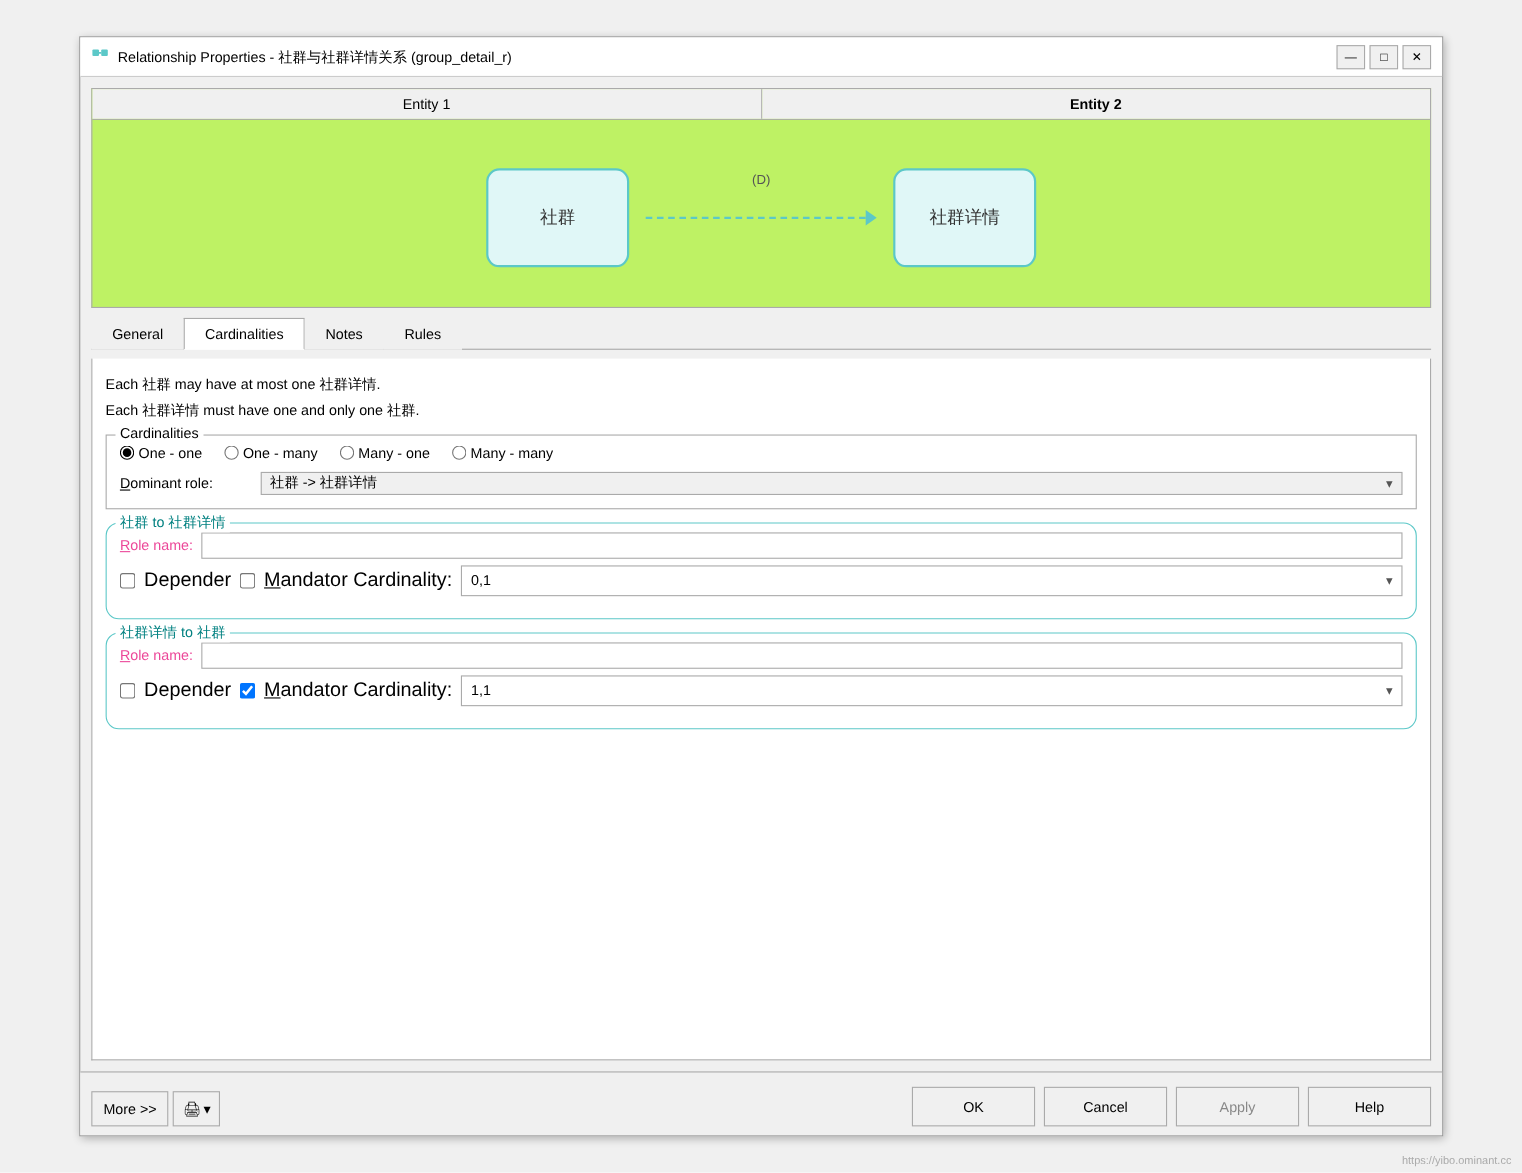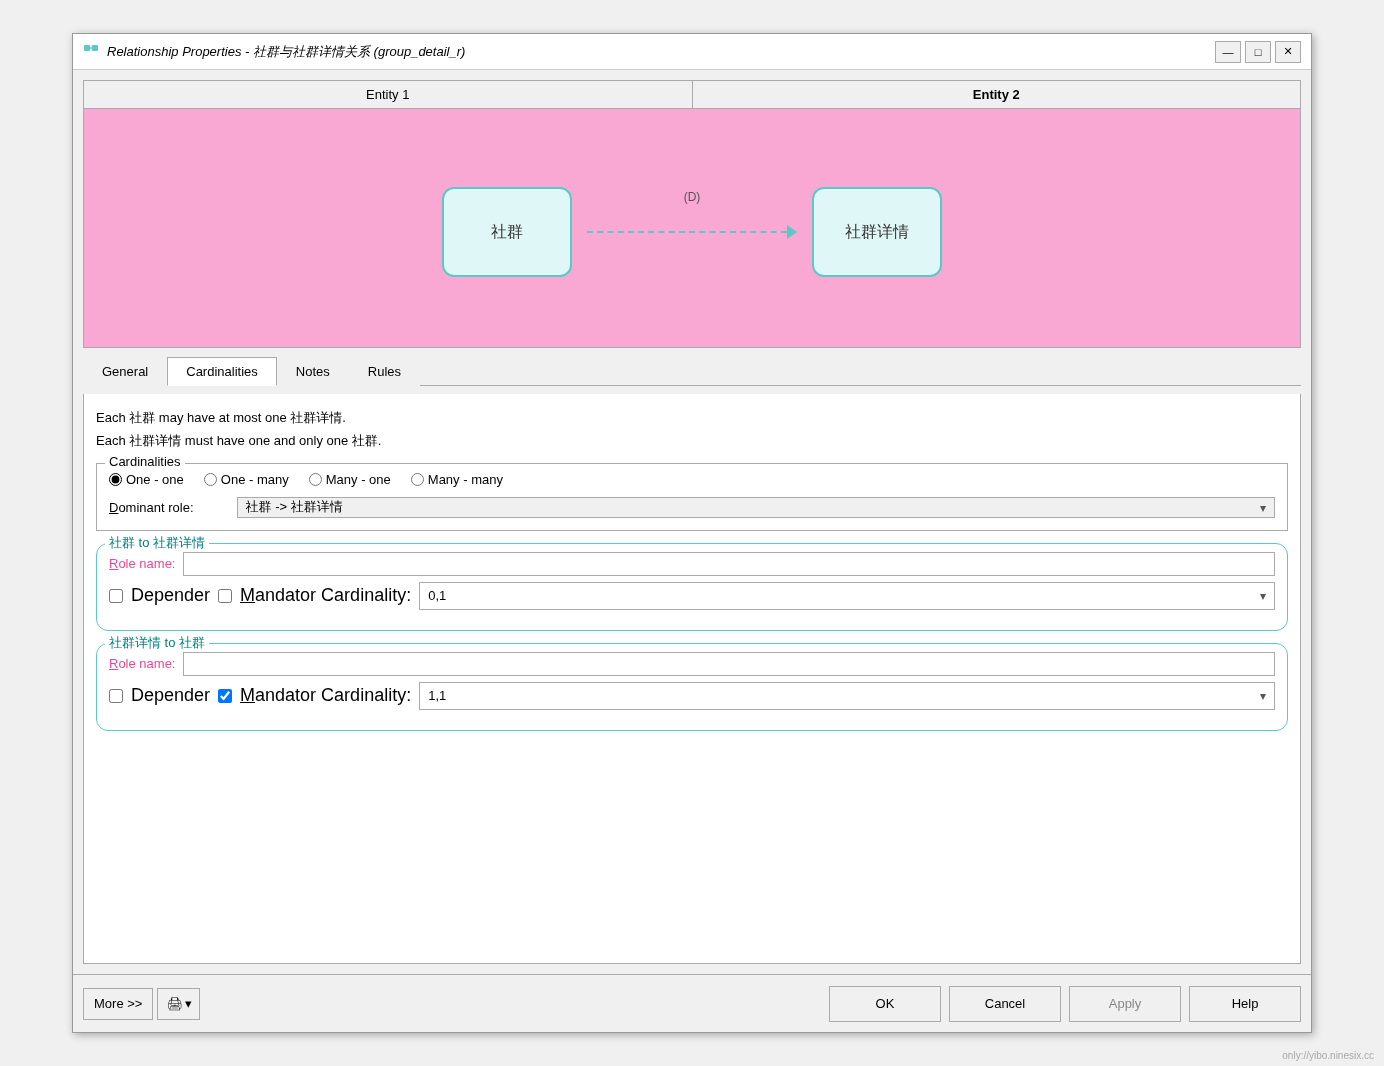--- a/index.html
+++ b/index.html
@@ -32,21 +32,20 @@
       display: flex;
       align-items: center;
       justify-content: space-between;
       height: 36px;
     }
 
     .title-bar-left {
       display: flex;
       align-items: center;
       gap: 8px;
-      font-style: italic;
     }
 
     .title-icon {
       width: 16px;
       height: 16px;
     }
 
     .title-text {
       font-size: 13px;
       color: #000;
@@ -75,22 +74,22 @@
       display: flex;
       flex-direction: column;
       padding: 10px;
       gap: 8px;
       overflow: hidden;
     }
 
     
     .diagram-area {
       border: 1px solid #aaa;
-      background: #f9a8d4;
-      height: 268px;
+      background: #bef264;
+      height: 200px;
       position: relative;
       display: flex;
       align-items: center;
     }
 
     .entity-headers {
       position: absolute;
       top: 0;
       left: 0;
       right: 0;
@@ -340,21 +339,21 @@
       padding: 0 4px;
       font-size: 13px;
       color: #008080;
     }
 
     
     .bottom-bar {
       border-top: 1px solid #aaa;
       padding: 8px 10px;
       display: flex;
-      align-items: center;
+      align-items: flex-end;
       justify-content: space-between;
       background: #f0f0f0;
       height: 58px;
       gap: 36px;
     }
 
     .bottom-left {
       display: flex;
       align-items: center;
       gap: 4px;
@@ -577,13 +576,13 @@
       <button class="action-btn apply">
         <span>Apply</span>
       </button>
       <button class="action-btn">
         <span>Help</span>
       </button>
     </div>
   </div>
 </div>
 
-<div class="url-bar">only://yibo.ninesix.cc</div>
+<div class="url-bar">https://yibo.ominant.cc</div>
 
 </body></html>

